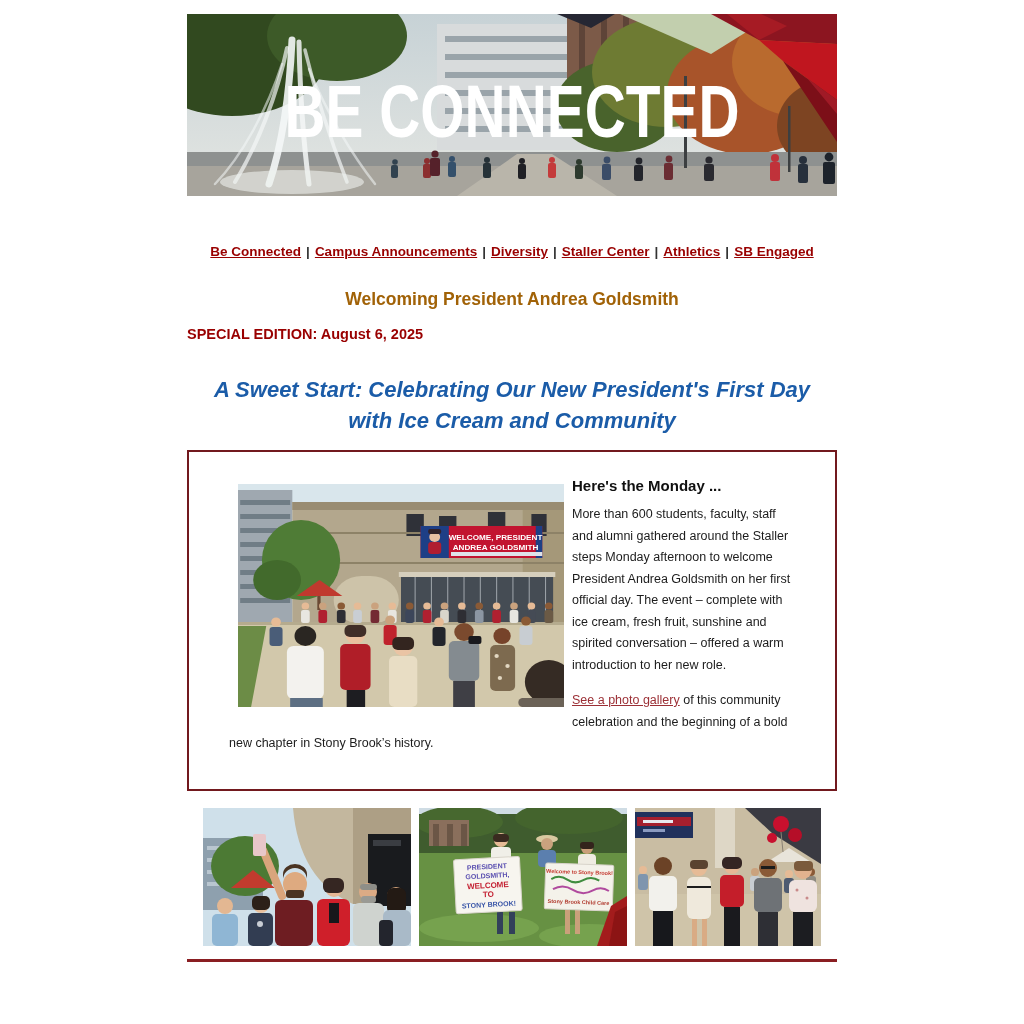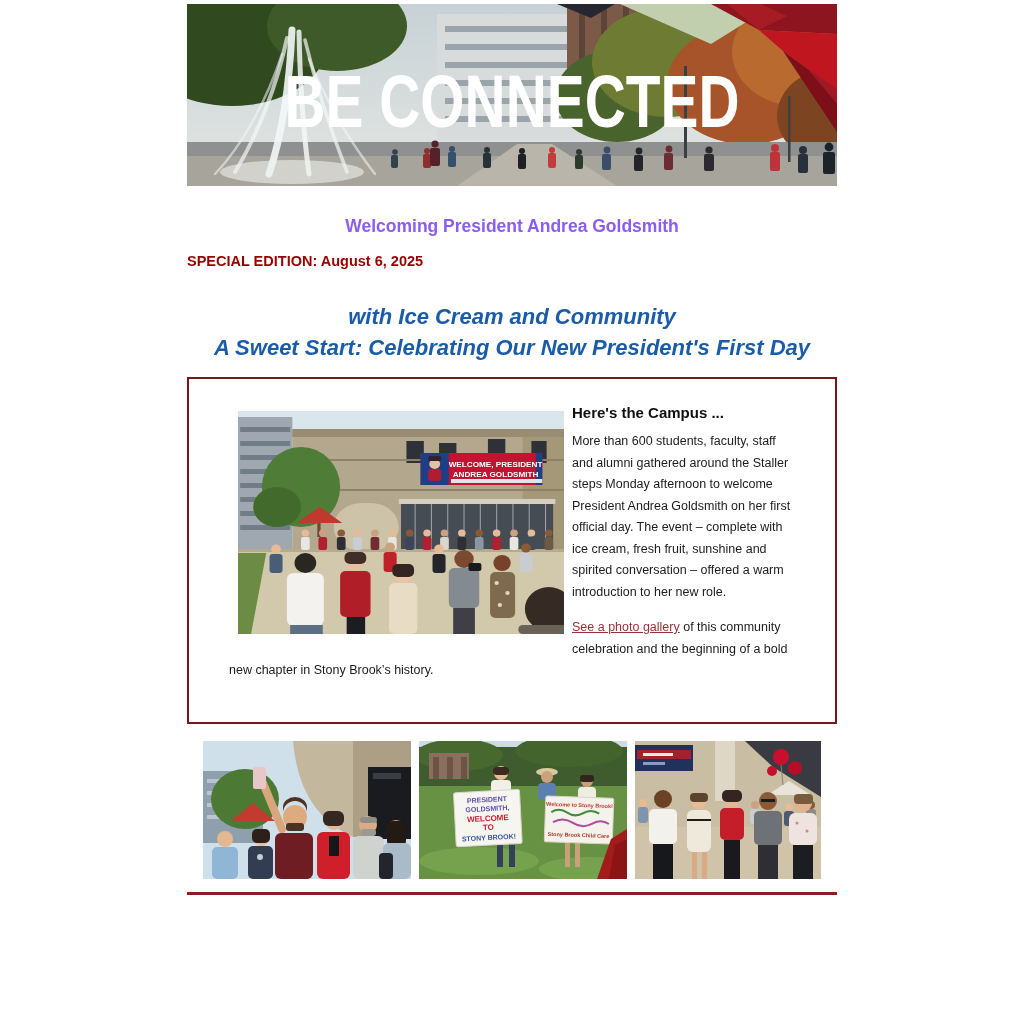--- a/index.html
+++ b/index.html
@@ -1,36 +1,36 @@
 <!DOCTYPE html>
 <html><head>
 <meta charset="utf-8">
 <style>
   html,body{margin:0;padding:0;background:#ffffff;}
   body{width:1024px;min-height:1024px;font-family:"Liberation Sans",sans-serif;color:#1a1a1a;}
-  .content{width:650px;margin:0 auto;padding-top:4px;}
+  .content{width:650px;margin:0 auto;padding-top:14px;}
 
   .banner{width:650px;height:182px;overflow:hidden;cursor:pointer;}
   .banner svg{display:block;width:100%;height:100%;}
 
   .nav{margin-top:48px;text-align:center;font-weight:bold;font-size:13.5px;color:#333333;}
   .nav a{color:#990000;text-decoration:underline;cursor:pointer;}
   .nav .sep{margin:0 5px;color:#333333;}
 
-  .title{margin:30px 0 0;text-align:center;font-weight:bold;font-size:17.5px;color:#8b5cf6;}
+  .title{margin:30px 0 0;text-align:center;font-weight:bold;font-size:17.5px;color:#a16207;}
   .edition{margin:16px 0 0;font-weight:bold;font-size:14.5px;color:#990000;}
   .headline{margin:32px 0 0;text-align:center;font-style:italic;font-weight:bold;font-size:22px;line-height:31px;color:#1b5ca8;}
 
   .story-box{margin-top:14px;border:2px solid #72191e;padding:25px 40px 30px 40px;}
   .story-box::after{content:"";display:block;clear:both;}
   .story-photo{float:left;width:326px;height:223px;margin:7px 8px 15px 9px;cursor:pointer;}
   .story-photo svg{display:block;width:100%;height:100%;}
   .story-heading{margin:0 0 10px;font-weight:bold;font-size:15px;color:#101010;}
   .story-box p{margin:0 0 14px;font-size:12.5px;line-height:21.5px;color:#1c1c1c;}
-  .story-box p.last{margin-bottom:10px;}
+  .story-box p.last{margin-bottom:4px;}
   .story-box a{color:#9c3036;text-decoration:underline;cursor:pointer;}
 
   .gallery{margin-top:17px;display:flex;justify-content:center;gap:8px;}
   .gallery .ph{height:138px;overflow:hidden;cursor:pointer;}
   .gallery .ph svg{display:block;width:100%;height:100%;}
   .ph1{width:208px;}.ph2{width:208px;}.ph3{width:186px;}
 
   .next-rule{margin-top:13px;border-top:3px solid #8a1e22;height:0;}
 </style>
 </head>
@@ -159,27 +159,30 @@
         <polygon points="540,0 572,26 600,12 574,0" fill="#a61b24"></polygon>
         <polygon points="572,26 650,30 650,86 596,47" fill="#c0161f"></polygon>
         <polygon points="596,47 650,86 650,128" fill="#7c0f18"></polygon>
         <polygon points="620,64 650,100 650,86" fill="#a01a26"></polygon>
       </g>
 
       <text x="325" y="123" text-anchor="middle" font-family="Liberation Sans, sans-serif" font-size="75" font-weight="bold" fill="#ffffff" textLength="455" lengthAdjust="spacingAndGlyphs">BE CONNECTED</text>
     </svg>
   </div>
 
+  <div class="nav">
+    <a>Be Connected</a><span class="sep">|</span><a>Campus Announcements</a><span class="sep">|</span><a>Diversity</a><span class="sep">|</span><a>Staller Center</a><span class="sep">|</span><a>Athletics</a><span class="sep">|</span><a>SB Engaged</a>
+  </div>
 
   <div class="title">Welcoming President Andrea Goldsmith</div>
   <div class="edition">SPECIAL EDITION: August 6, 2025</div>
 
   <div class="headline">
+    <div>A Sweet Start: Celebrating Our New President's First Day</div>
     <div>with Ice Cream and Community</div>
-    <div>A Sweet Start: Celebrating Our New President's First Day</div>
   </div>
 
   <div class="story-box">
     <div class="story-photo">
       <svg viewBox="0 0 300 223" preserveAspectRatio="none">
         <rect width="300" height="223" fill="#d9e6ec"></rect>
 
         <rect x="0" y="6" width="50" height="132" fill="#9fa8b0"></rect>
         <g fill="#707d86">
           <rect x="2" y="16" width="46" height="5"></rect>
@@ -353,21 +356,21 @@
             <rect x="139" y="172" width="26" height="51" rx="5" fill="#e8ddc4"></rect>
           </g>
           <g>
             <circle cx="286" cy="198" r="22" fill="#352b24"></circle>
             <rect x="258" y="214" width="56" height="9" rx="4" fill="#6b6257"></rect>
           </g>
         </g>
       </svg>
     </div>
 
-    <h3 class="story-heading">Here's the Campus ...</h3>
+    <h3 class="story-heading">Here's the Monday ...</h3>
     <p>More than 600 students, faculty, staff and alumni gathered around the Staller steps Monday afternoon to welcome President Andrea Goldsmith on her first official day. The event – complete with ice cream, fresh fruit, sunshine and spirited conversation – offered a warm introduction to her new role.</p>
     <p class="last"><a>See a photo gallery</a><span> of this community celebration and the beginning of a bold new chapter in Stony Brook’s history.</span></p>
   </div>
 
   <div class="gallery">
 
     <div class="ph ph1">
       <svg viewBox="0 0 208 138" preserveAspectRatio="none">
         <rect width="208" height="138" fill="#cfe0ea"></rect>
         <rect x="0" y="30" width="60" height="72" fill="#8ea0ae"></rect>

